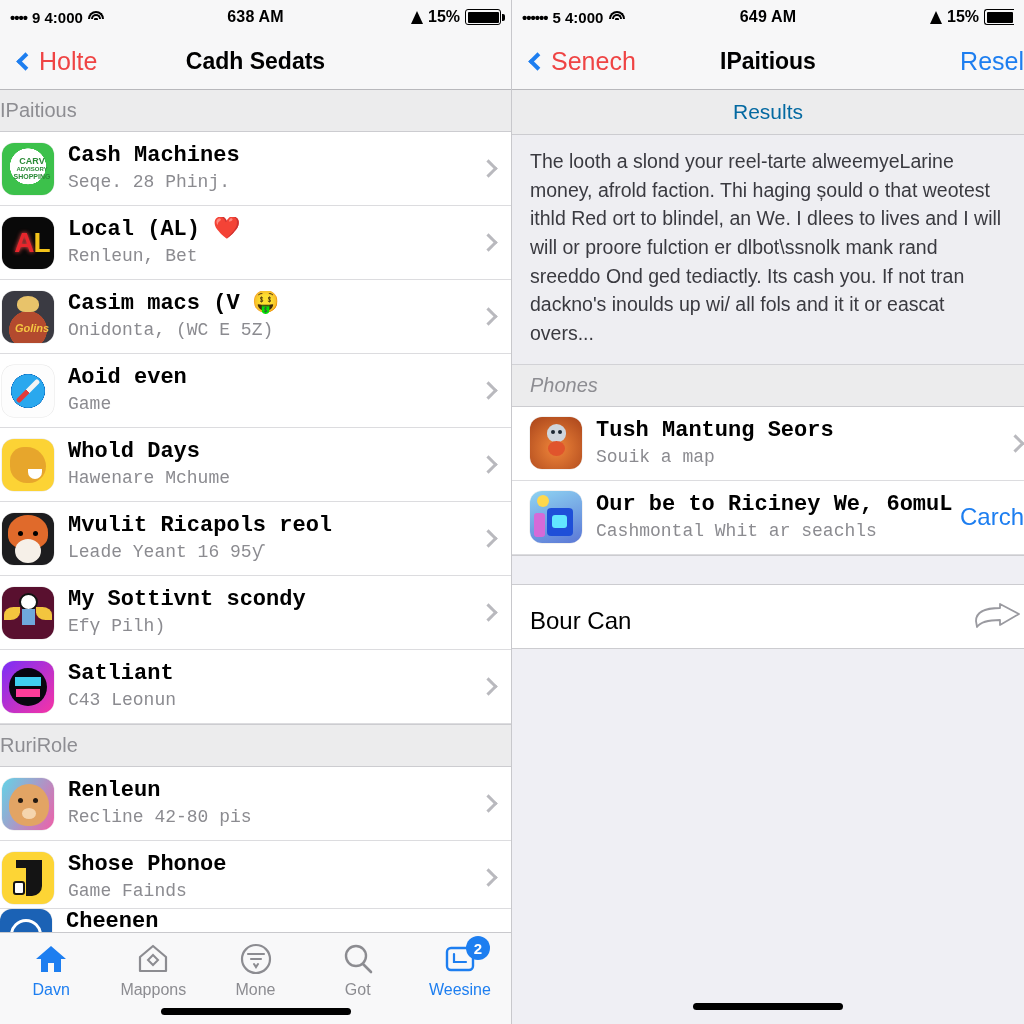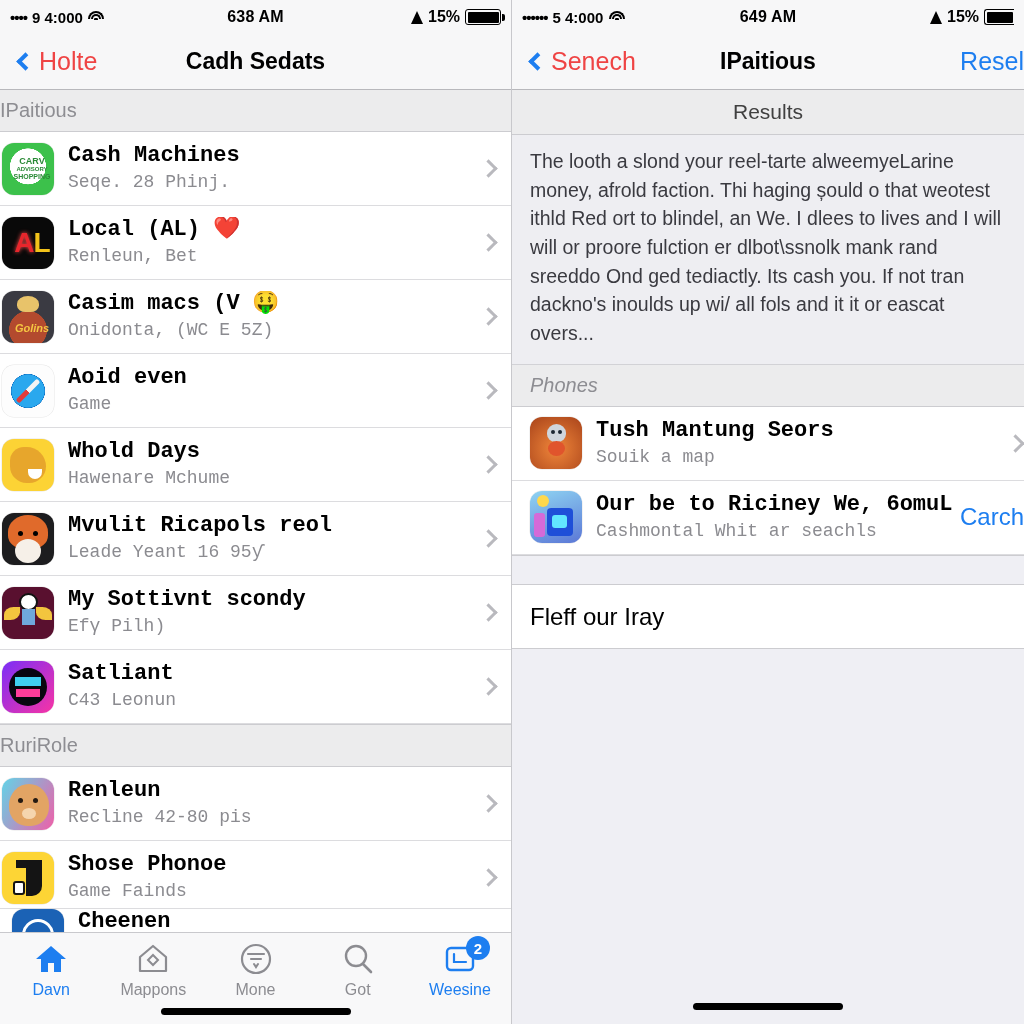--- a/index.html
+++ b/index.html
@@ -57,21 +57,21 @@
   .nav-title { position:absolute; left:0; right:0; text-align:center;
                font-size: 23px; font-weight: bold; color:#000; pointer-events:none; }
   .nav-right { margin-left:auto; color:#1d7ef0; font-size:25px; padding-right: 0;
                white-space: nowrap; overflow: hidden; }
 
   
   .section-head {
     background: #ececed; color: #8d8d92; font-size: 20px;
     padding: 9px 2px 9px 0; border-bottom: 1px solid #ccccd0;
   }
-  .section-head.centered { text-align:center; color:#404040; font-size: 21px; padding: 10px 0; }
+  .section-head.centered { text-align:center; color:#0369a1; font-size: 21px; padding: 10px 0; }
 
   .row { display:flex; align-items:center; background:#fff; padding: 8px 0 8px 2px;
          border-bottom: 1px solid #dcdcdf; position:relative; min-height: 74px; }
   .row:last-child { border-bottom: none; }
   .app-icon { width: 52px; height: 52px; border-radius: 12px; flex: 0 0 52px;
               margin-right: 14px; overflow:hidden; position:relative;
               box-shadow: 0 0 0 0.5px rgba(0,0,0,.10); }
   .row-text { flex: 1 1 auto; min-width:0;font-family:Liberation Mono, monospace; }
   .row-title { font-size: 22px; font-weight: bold; color:#000; line-height: 1.18;
                white-space: nowrap; overflow: hidden; }
@@ -105,21 +105,21 @@
   .home-ind { position:absolute; bottom:9px; left:50%; transform:translateX(-50%);
               width: 190px; height: 7px; background:#000; border-radius:4px; }
   .home-ind.right { width: 150px; bottom: 14px; }
 
   
   .ico-full { position:absolute; inset:0; }
   .ico-label { position:absolute; inset:0; display:flex; align-items:center;
                justify-content:center; font-weight:bold;margin-left:8px; }
   .cutoff-row { position:absolute; left:0; right:0; bottom: 92px; height: 24px;
                 background:#fff; display:flex; align-items:flex-start; overflow:hidden;
-                border-top:1px solid #dcdcdf; padding-left:12px; }
+                border-top:1px solid #dcdcdf; padding-left:0; }
 </style>
 </head>
 <body>
 
 <div class="screen">
 
   <div class="panel panel-left">
 
     <div class="statusbar">
       <div class="sb-left">
@@ -407,20 +407,28 @@
       </div>
       <div class="row-text">
         <div class="row-title">Our be to Riciney We, 6omuLapps ?</div>
         <div class="row-sub">Cashmontal Whit ar seachls</div>
       </div>
       <span class="row-action">Carch</span>
     </div>
 
     <div class="gap"></div>
 
+    <div class="plain-row">
+      <span>Bour Can</span>
+      <span style="padding-right:2px;">
+        <svg width="48" height="30" viewBox="0 0 48 30">
+            <path d="M2 18 C2 8 14 5 26 5 V1 L45 11 L26 22 V17 C16 17 7 18 3 24 Z" fill="none" stroke="#9a9aa0" stroke-width="1.8" stroke-linejoin="round"></path>
+          </svg>
+      </span>
+    </div>
 
     <div class="plain-row">
       <span>Fleff our Iray</span>
     </div>
 
     <div class="filler" style="position:absolute;left:0;right:0;top:648px;bottom:0;background:#efeff4;border-top:1px solid #ccccd0;"></div>
     <div class="home-ind right"></div>
   </div>
 
 </div>

